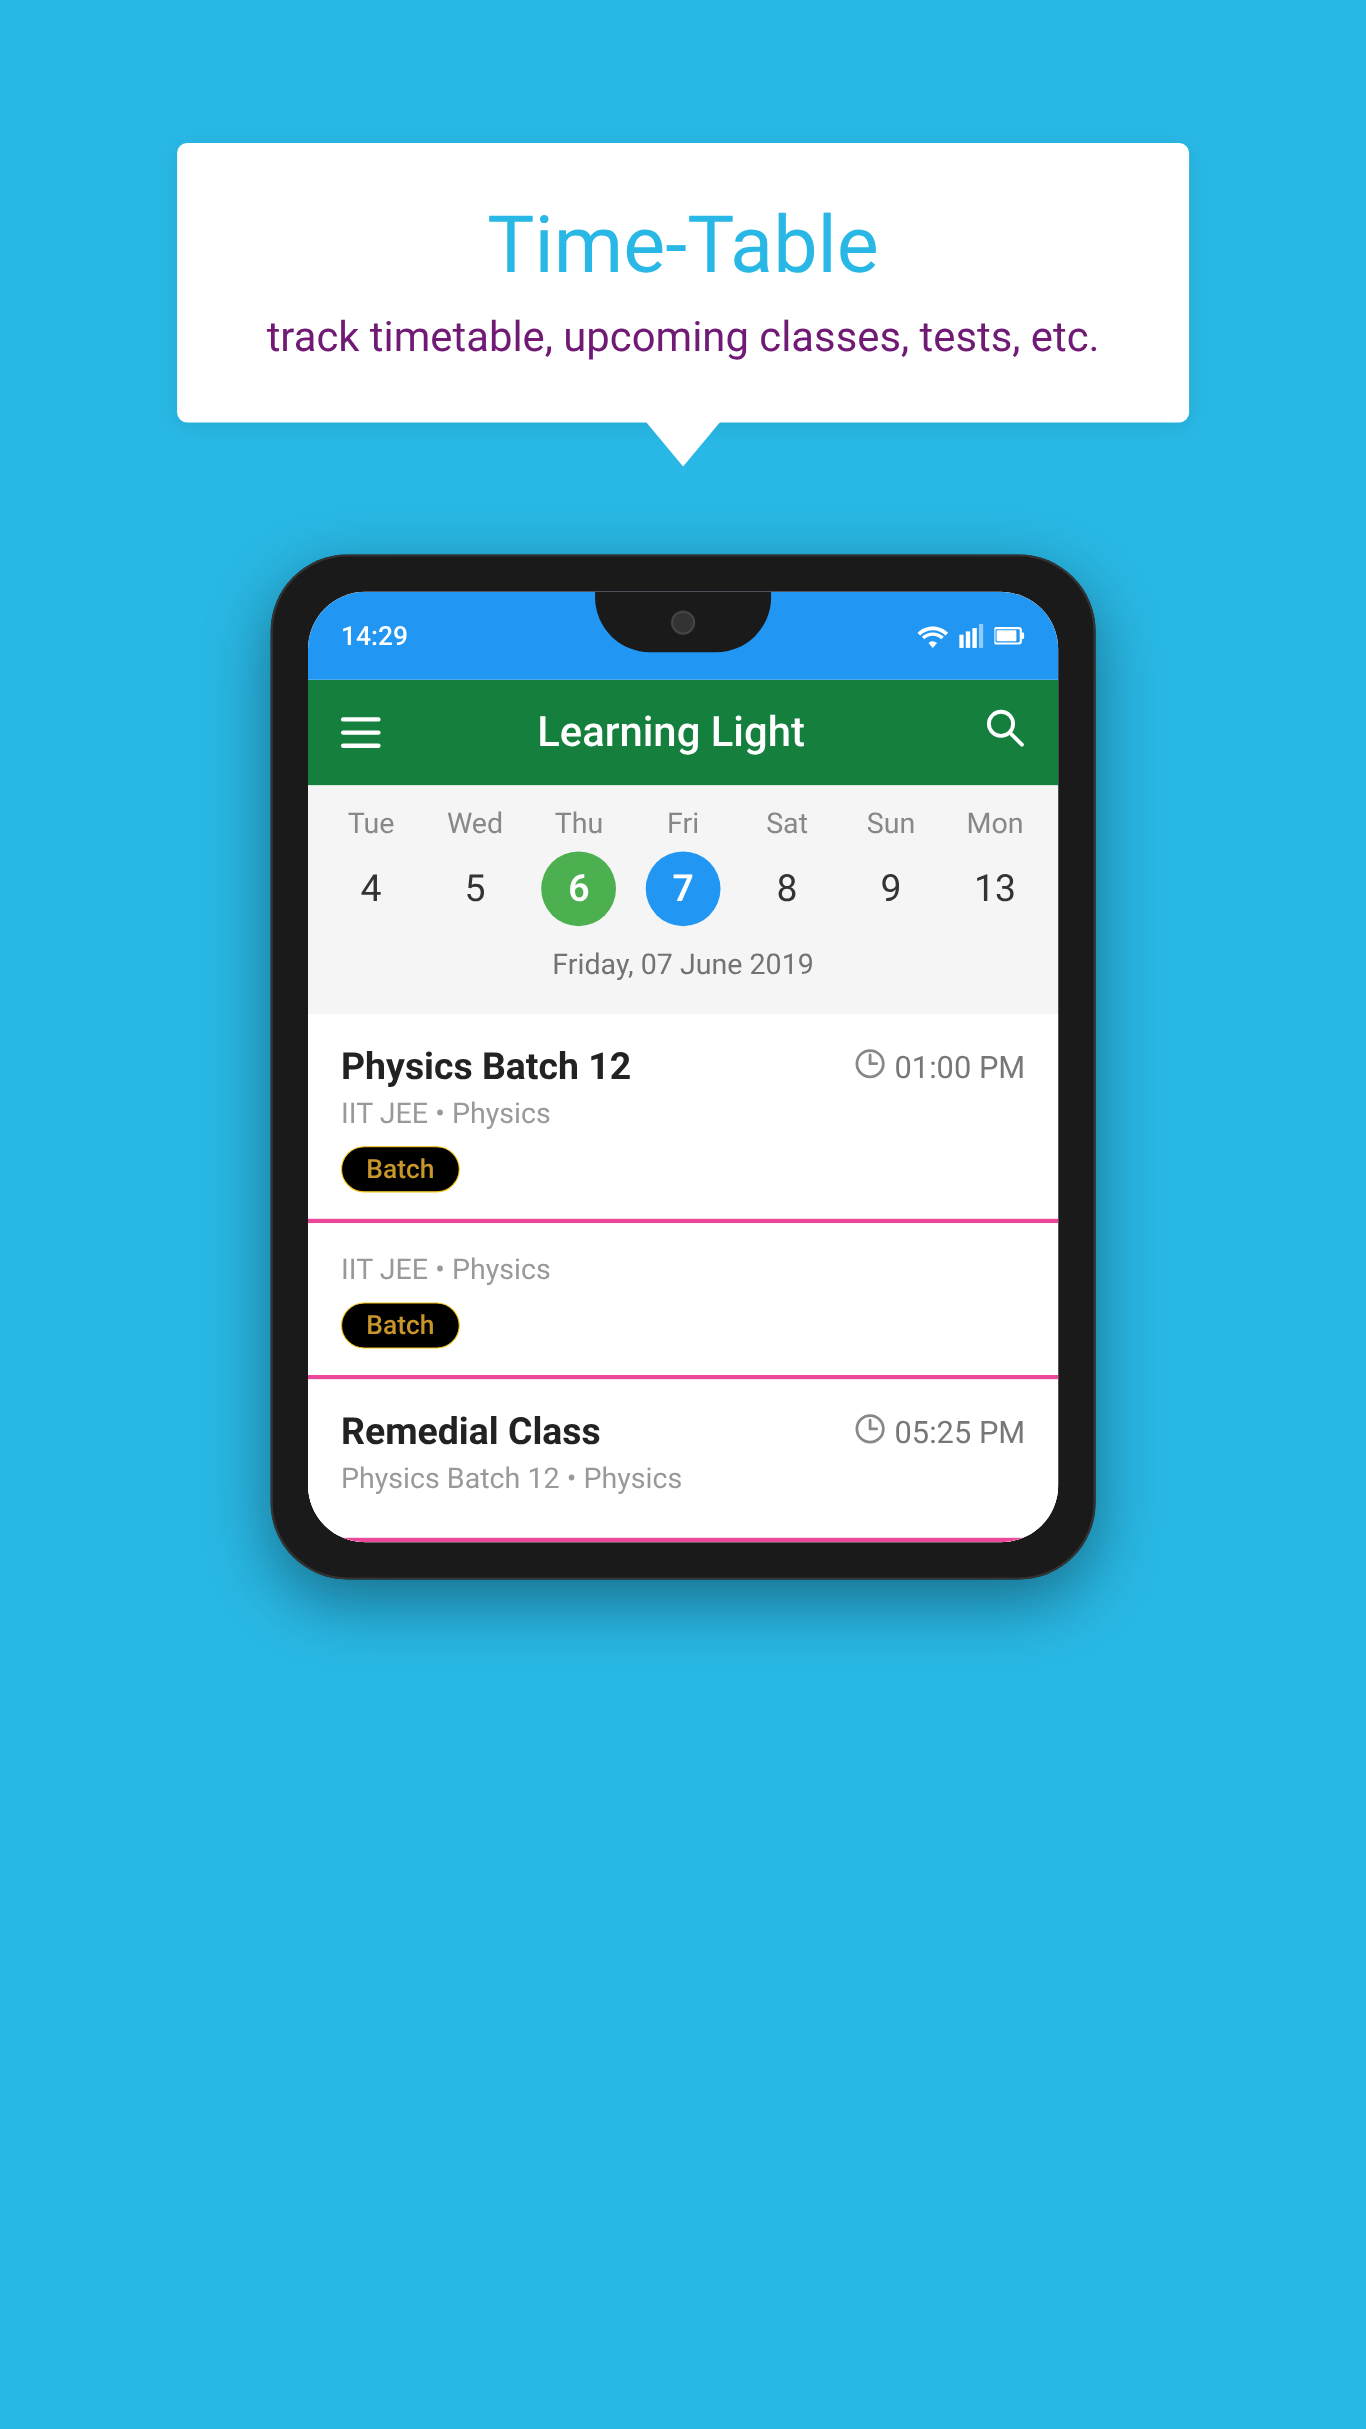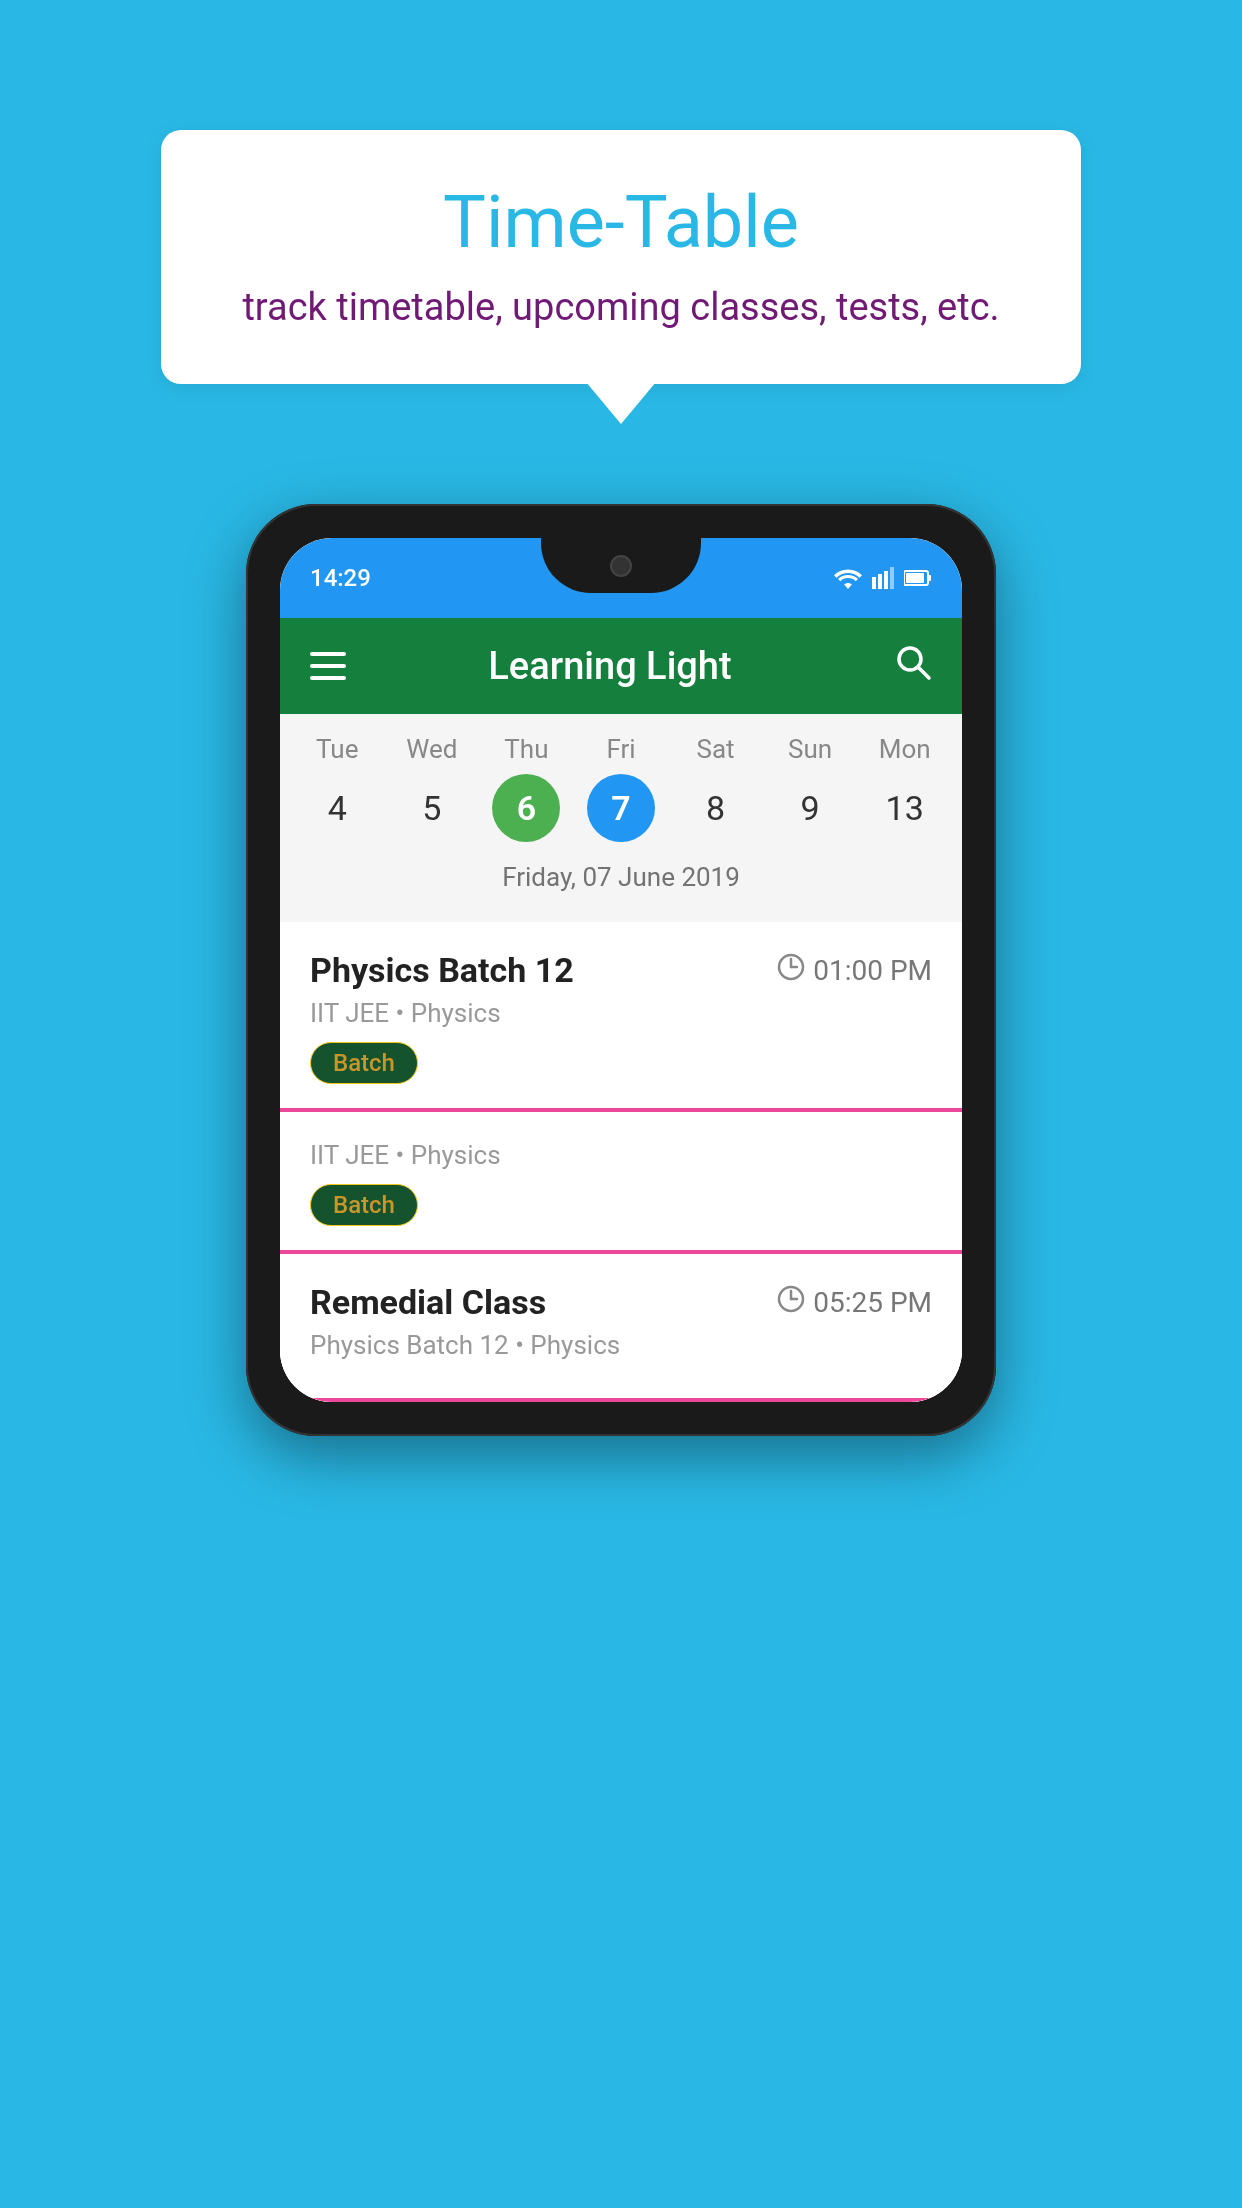--- a/index.html
+++ b/index.html
@@ -11,21 +11,21 @@
       display: flex;
       flex-direction: column;
       align-items: center;
       overflow: hidden;
       position: relative;
     }
 
     
     .speech-bubble {
       background: white;
-      border-radius: 20px;
+      border-radius: 9px;
       padding: 50px 60px 55px;
       width: 920px;
       margin-top: 130px;
       position: relative;
       text-align: center;
       box-shadow: 0 4px 20px rgba(0,0,0,0.08);
     }
     .speech-bubble::after {
       content: '';
       position: absolute;
@@ -223,21 +223,21 @@
       align-items: center;
       gap: 8px;
     }
     .schedule-meta {
       font-size: 26px;
       color: #999;
       margin-bottom: 14px;
     }
     .batch-badge {
       display: inline-block;
-      background: #14532d;
+      background: #000000;
       border: 1.5px solid #F5C518;
       color: #C8962A;
       border-radius: 25px;
       padding: 6px 22px;
       font-size: 24px;
       font-weight: 500;
     }
 
     .phone-screen {
       background: white;

